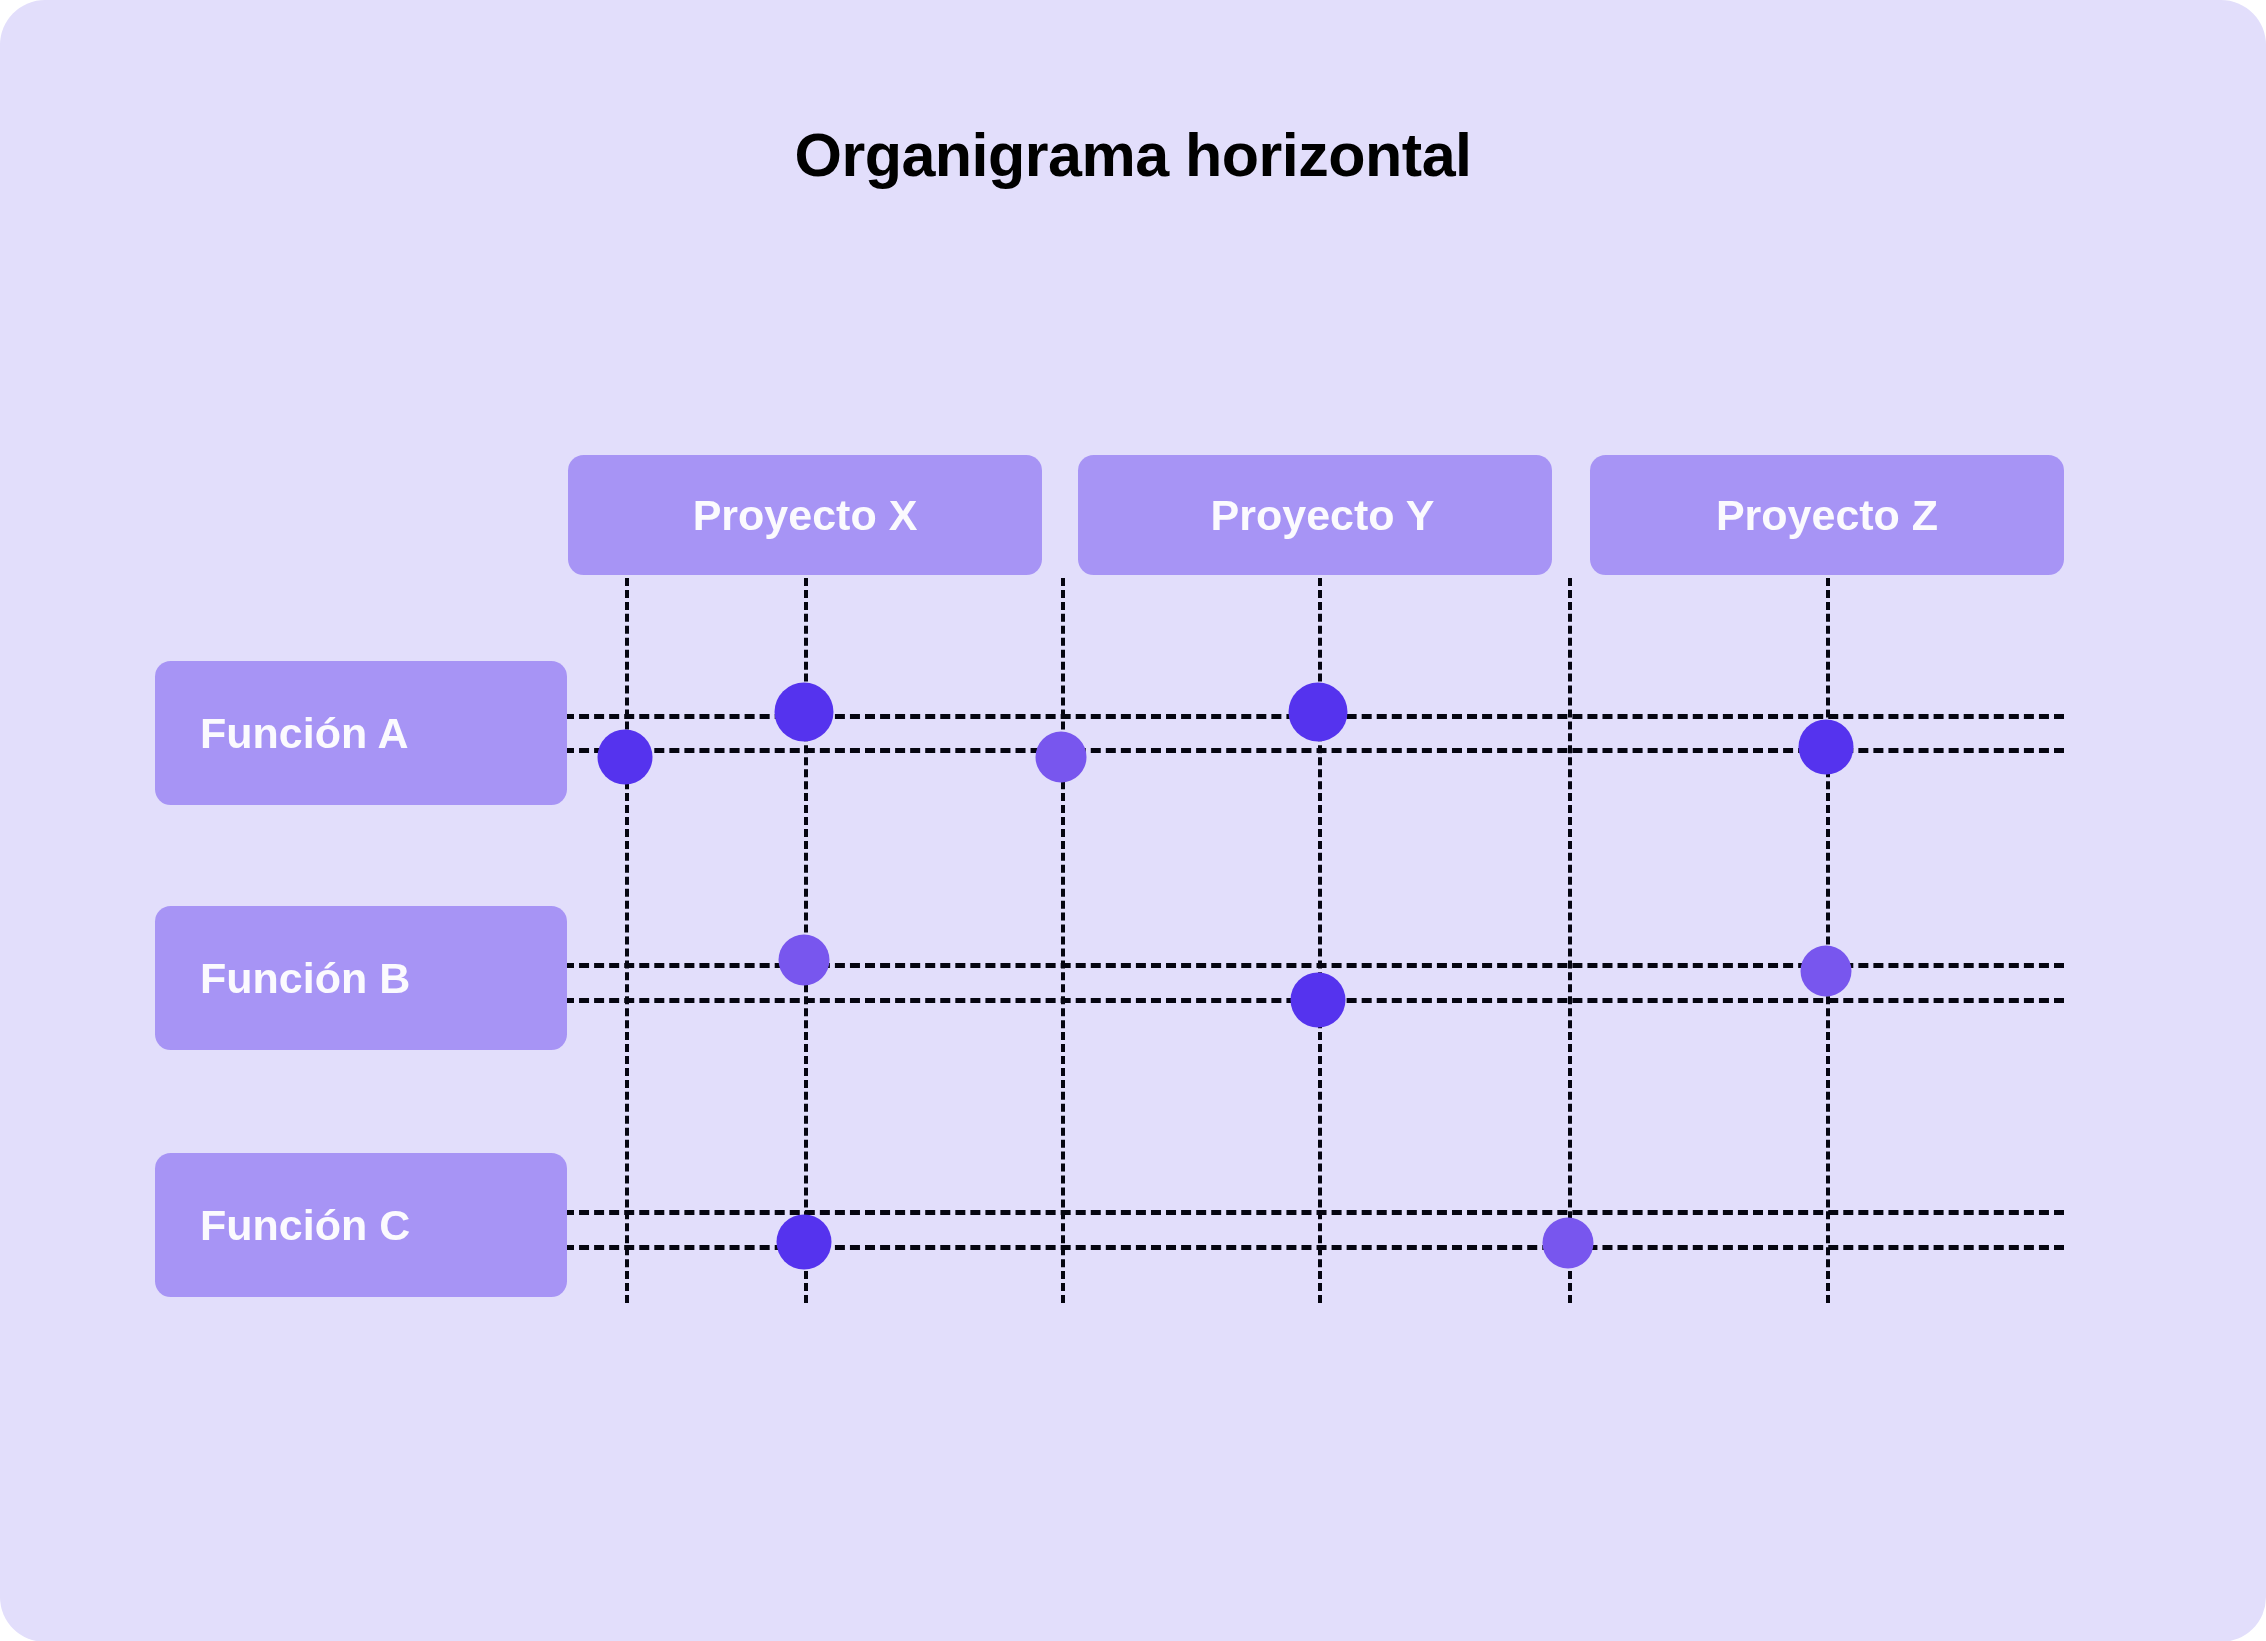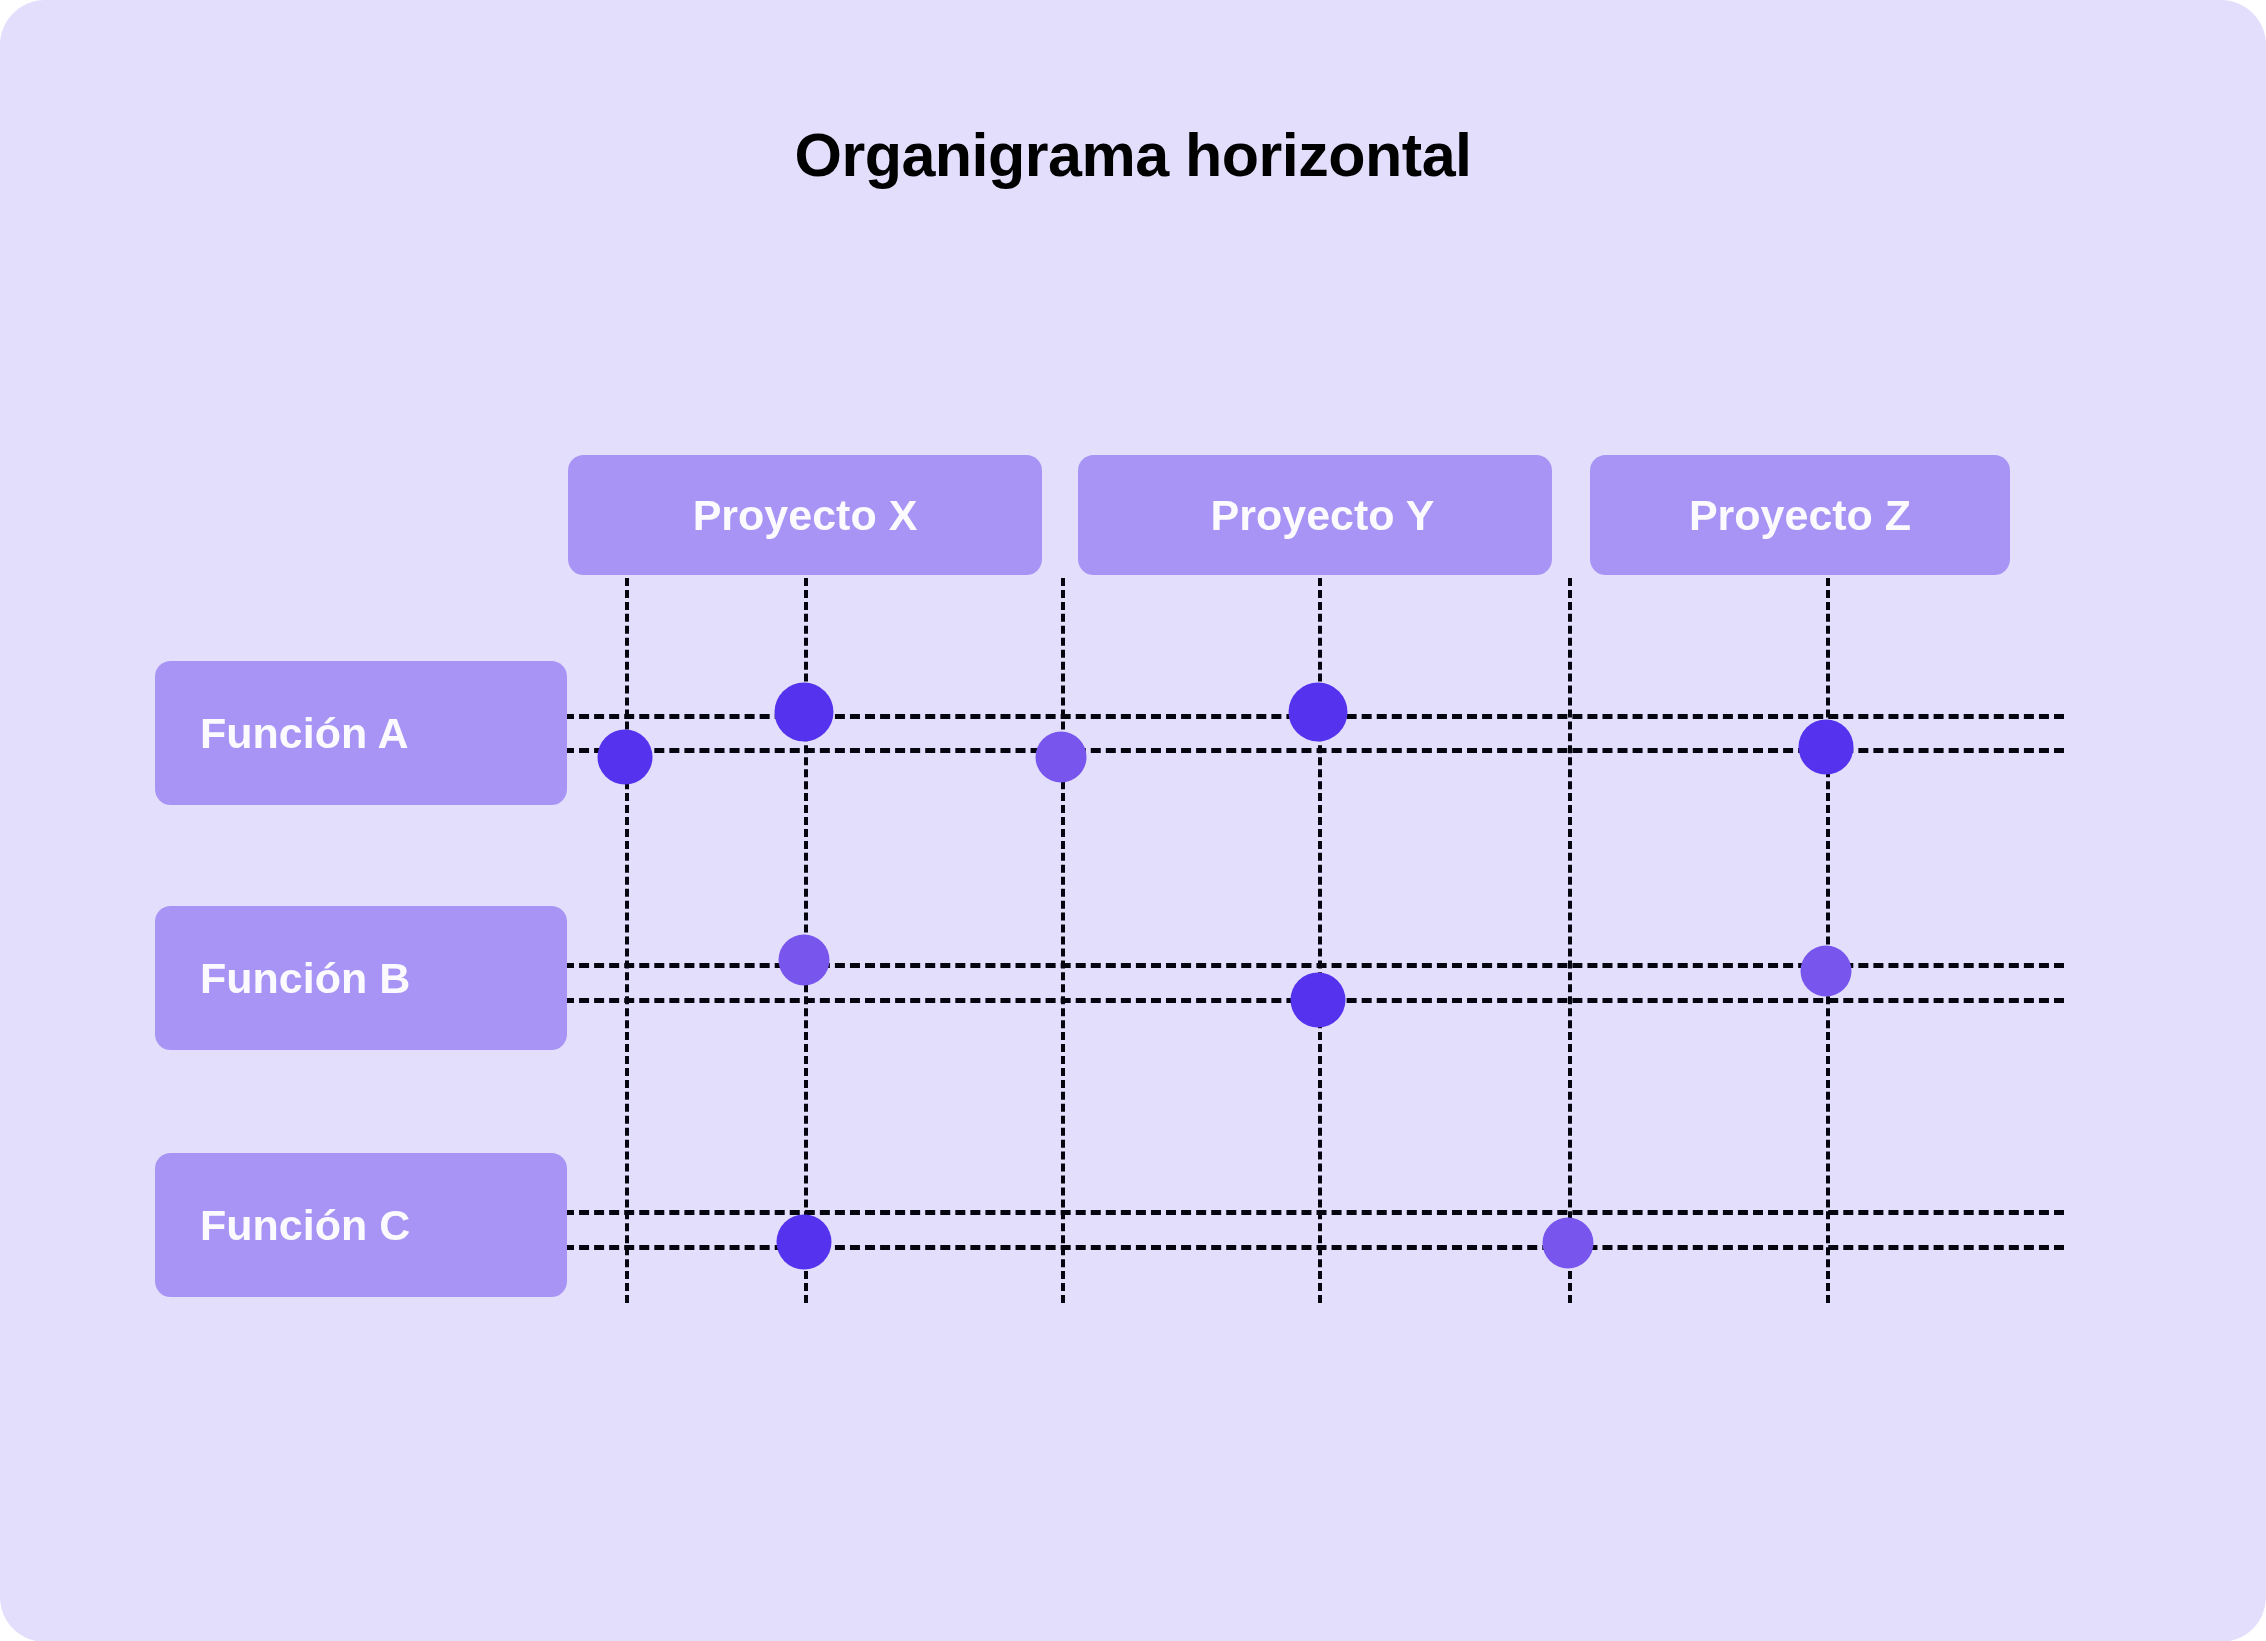--- a/index.html
+++ b/index.html
@@ -121,21 +121,21 @@
     <div class="hline" style="top:998px;"></div>
     <div class="hline" style="top:1210px;"></div>
     <div class="hline" style="top:1245px;"></div>
 
     <div class="node-label col-label" style="left:568px; top:455px; width:474px;">
       <span>Proyecto X</span>
     </div>
     <div class="node-label col-label" style="left:1078px; top:455px; width:474px;padding-left:44px;">
       <span>Proyecto Y</span>
     </div>
-    <div class="node-label col-label" style="left:1590px; top:455px; width:420px;">
+    <div class="node-label col-label" style="left:1590px; top:455px; width:474px;">
       <span>Proyecto Z</span>
     </div>
 
     <div class="node-label row-label" style="top:661px;">
       <span>Función A</span>
     </div>
     <div class="node-label row-label" style="top:1153px;">
       <span>Función C</span>
     </div>
     <div class="node-label row-label" style="top:906px;">

